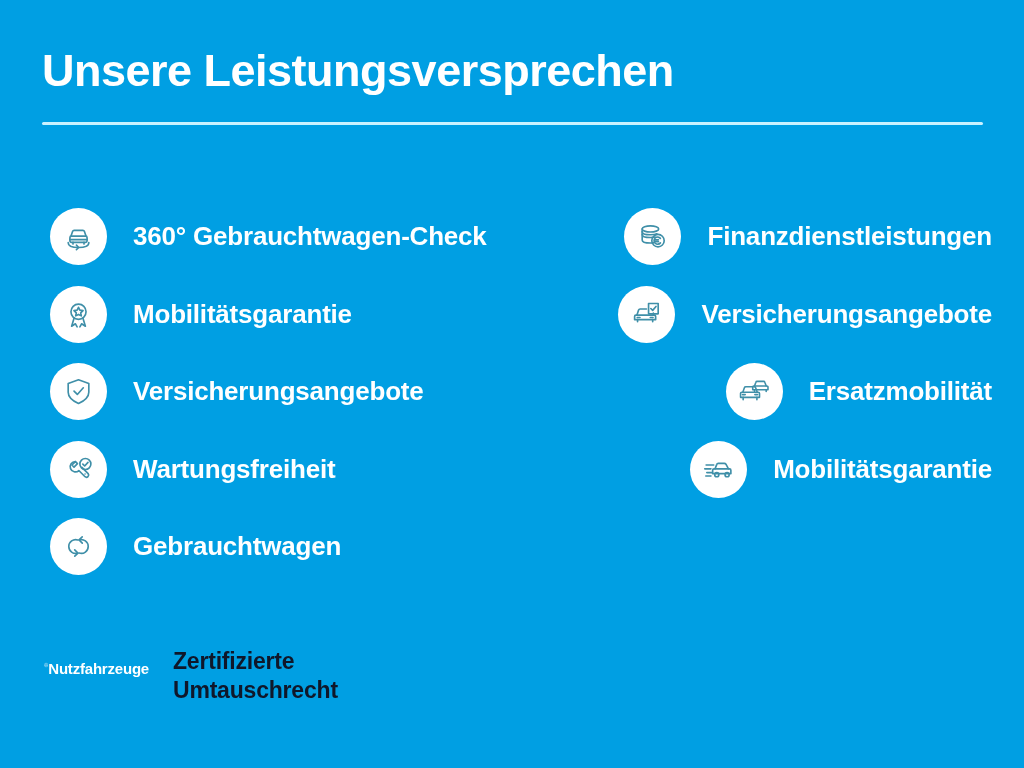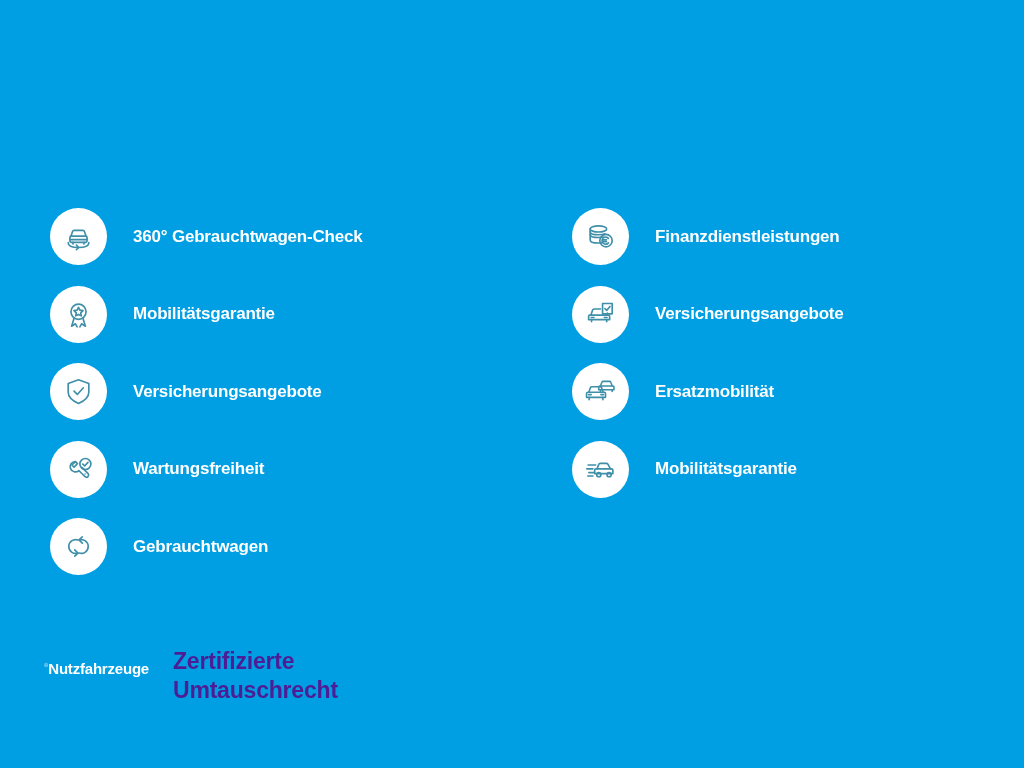--- a/index.html
+++ b/index.html
@@ -50,21 +50,21 @@
     left: 0;
     top: 198px;
     width: 1024px;
     display: flex;
   }
   .column {
     display: flex;
     flex-direction: column;
   }
   .column.left  { margin-left: 50px; width: 470px; }
-  .column.right { margin-left: 52px; width: 420px; }
+  .column.right { margin-left: 52px; width: 420px; align-items: flex-end; }
 
   .promise-row {
     display: flex;
     align-items: center;
     height: 77.5px;
   }
   .icon-badge {
     width: 57px;
     height: 57px;
     min-width: 57px;
@@ -74,21 +74,21 @@
     align-items: center;
     justify-content: center;
   }
   .icon-badge svg {
     width: 33px;
     height: 33px;
     display: block;
   }
   .promise-label {
     margin-left: 26px;
-    font-size: 17px;
+    font-size: 26px;
     font-weight: bold;
     color: #ffffff;
     letter-spacing: -0.2px;
     white-space: nowrap;
   }
 
   
   .brand {
     position: absolute;
     left: 44px;
@@ -113,31 +113,35 @@
     font-weight: bold;
     color: #ffffff;
     letter-spacing: -0.2px;
     white-space: nowrap;
   }
   .brand-text {
     margin-left: 24px;
     margin-top: 13px;
     font-size: 23px;
     font-weight: bold;
-    color: #4c1d95;
+    color: #0f172a;
     line-height: 1.28;
     letter-spacing: -0.2px;
   }
   .brand-text .line { display: block; white-space: nowrap; }
 </style>
 </head>
 <body>
 
 <div class="slide">
 
+  <div class="title-block">
+    <div class="page-title">Unsere Leistungsversprechen</div>
+    <div class="title-divider"></div>
+  </div>
 
   <div class="columns">
 
     <div class="column left">
 
       <div class="promise-row">
         <span class="icon-badge">
           <svg viewBox="0 0 48 48" fill="none" stroke="#3f8fa8" stroke-width="2.4" stroke-linecap="round" stroke-linejoin="round">
             <path d="M13 23.5 L15.5 16.5 Q16 15 17.6 15 L30.4 15 Q32 15 32.5 16.5 L35 23.5"></path>
             <rect x="11.5" y="23.5" width="25" height="9" rx="2.2"></rect>

